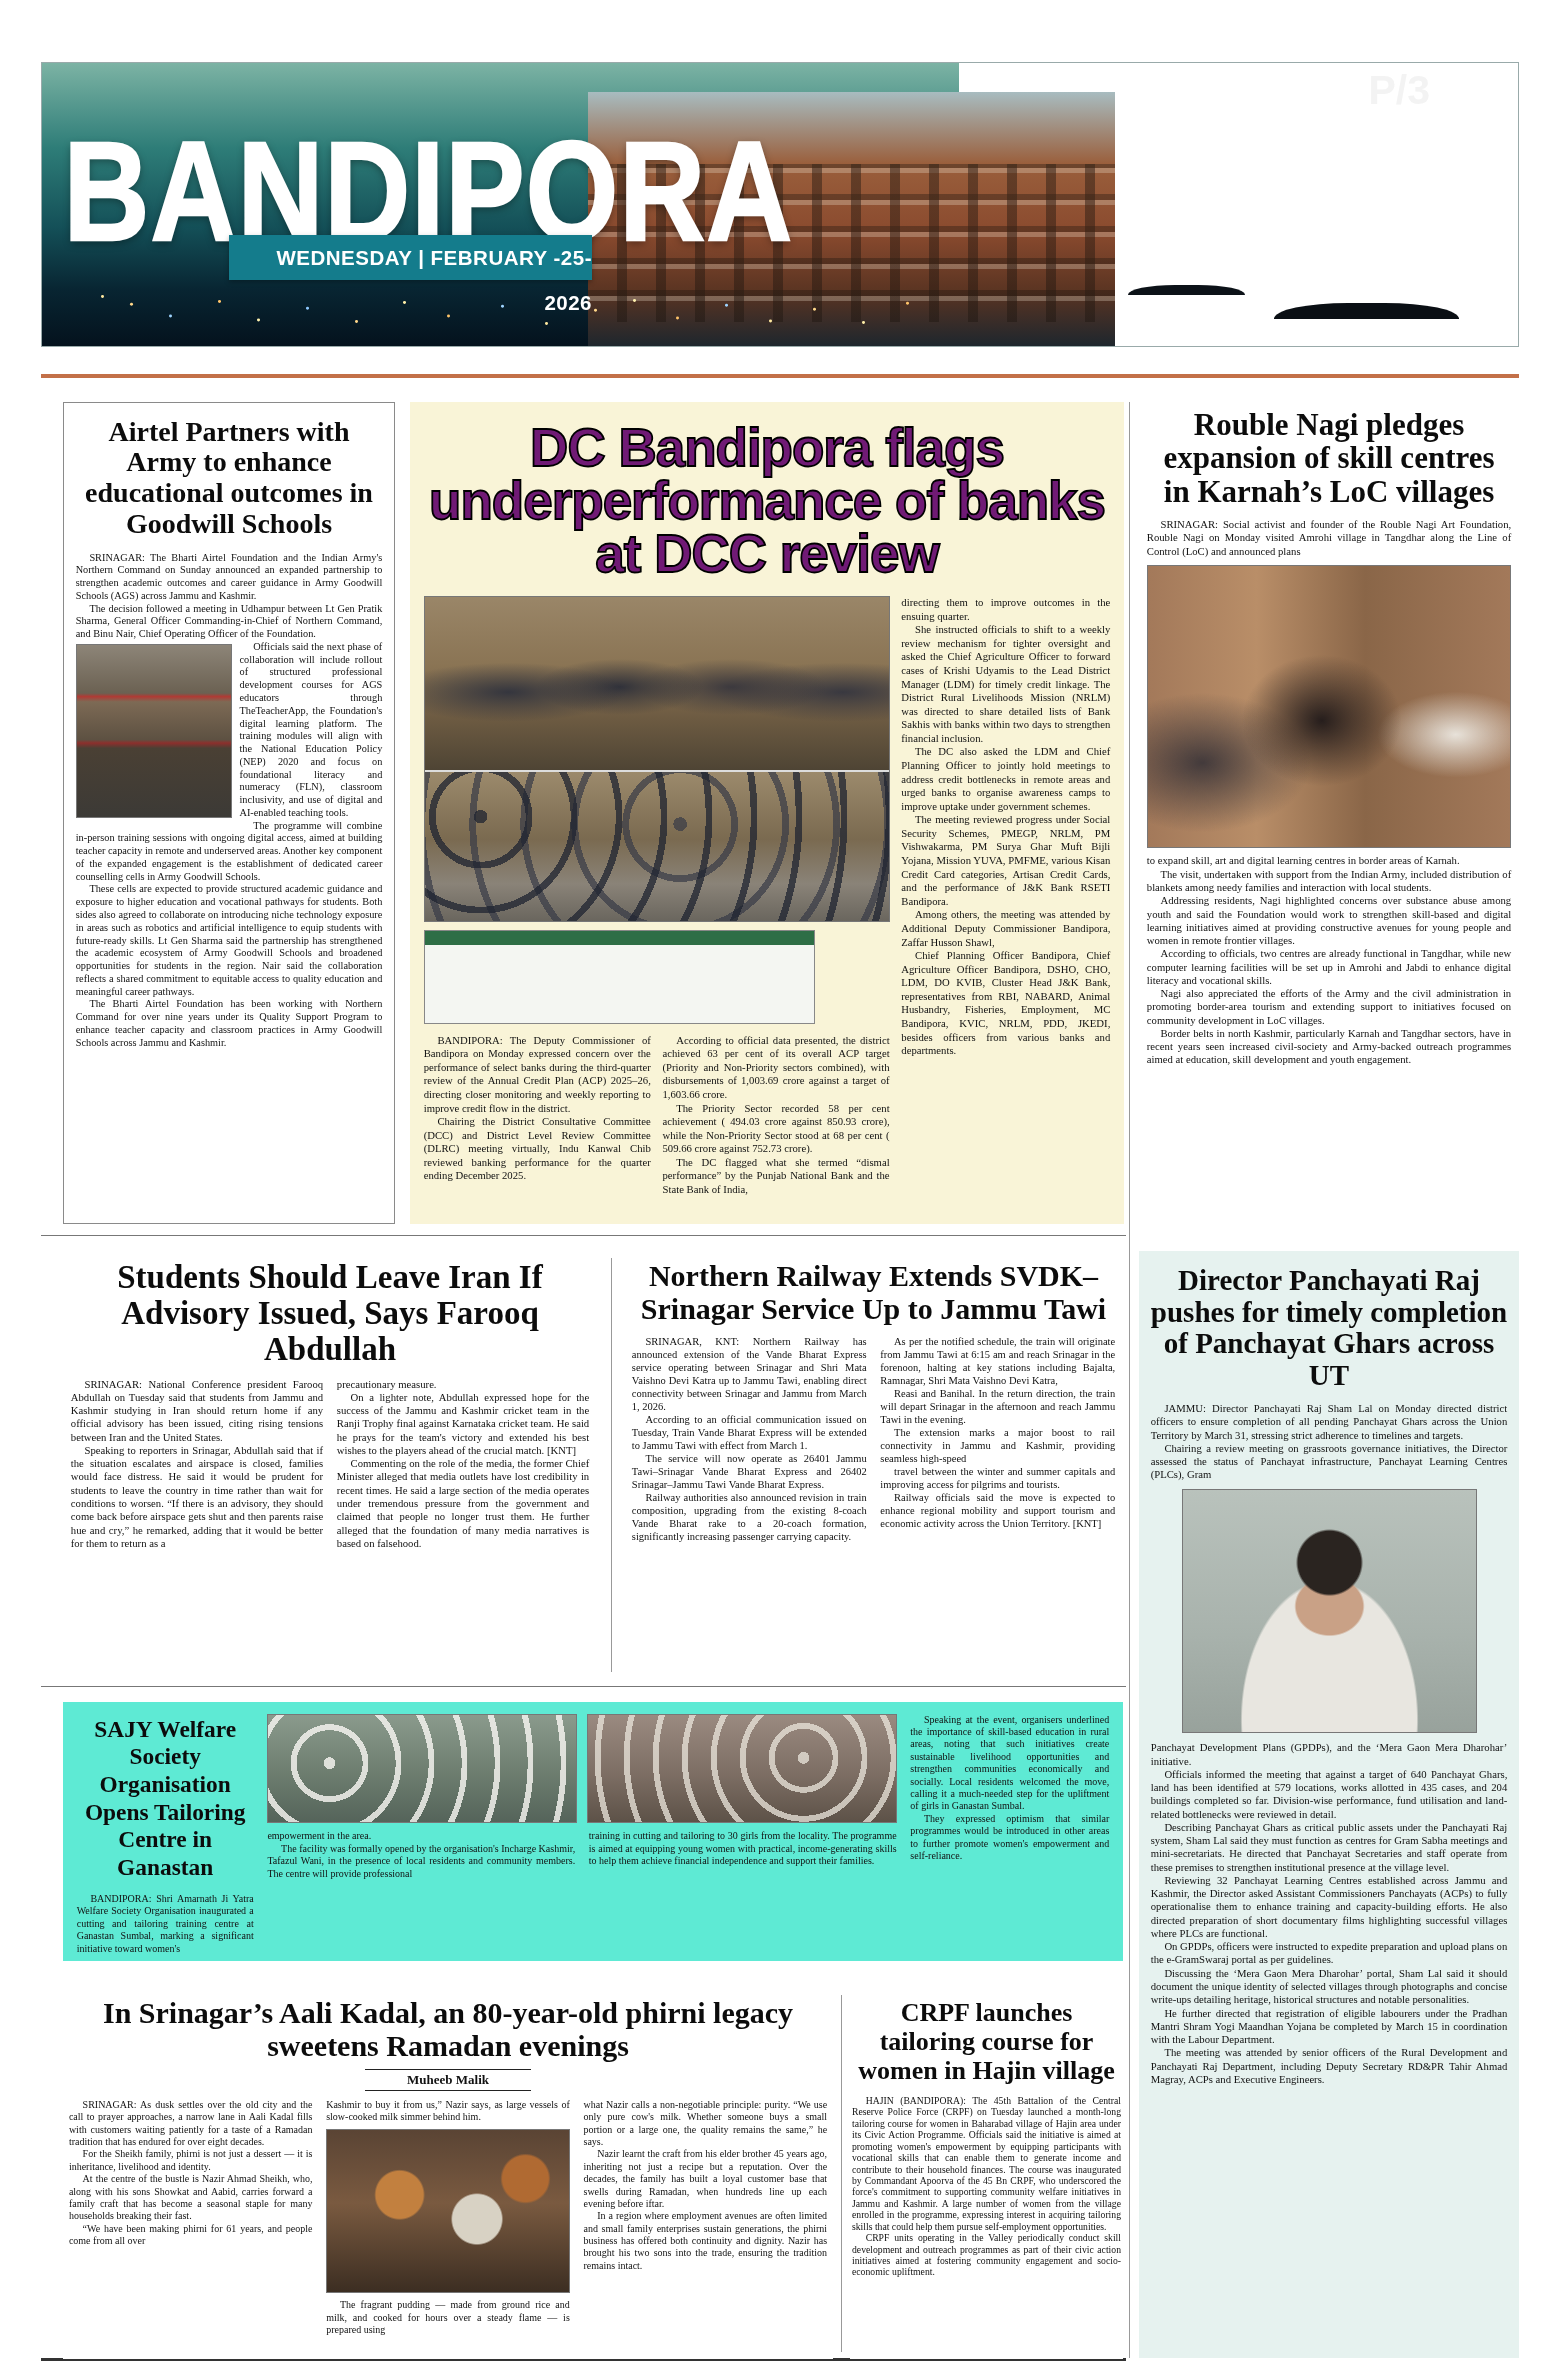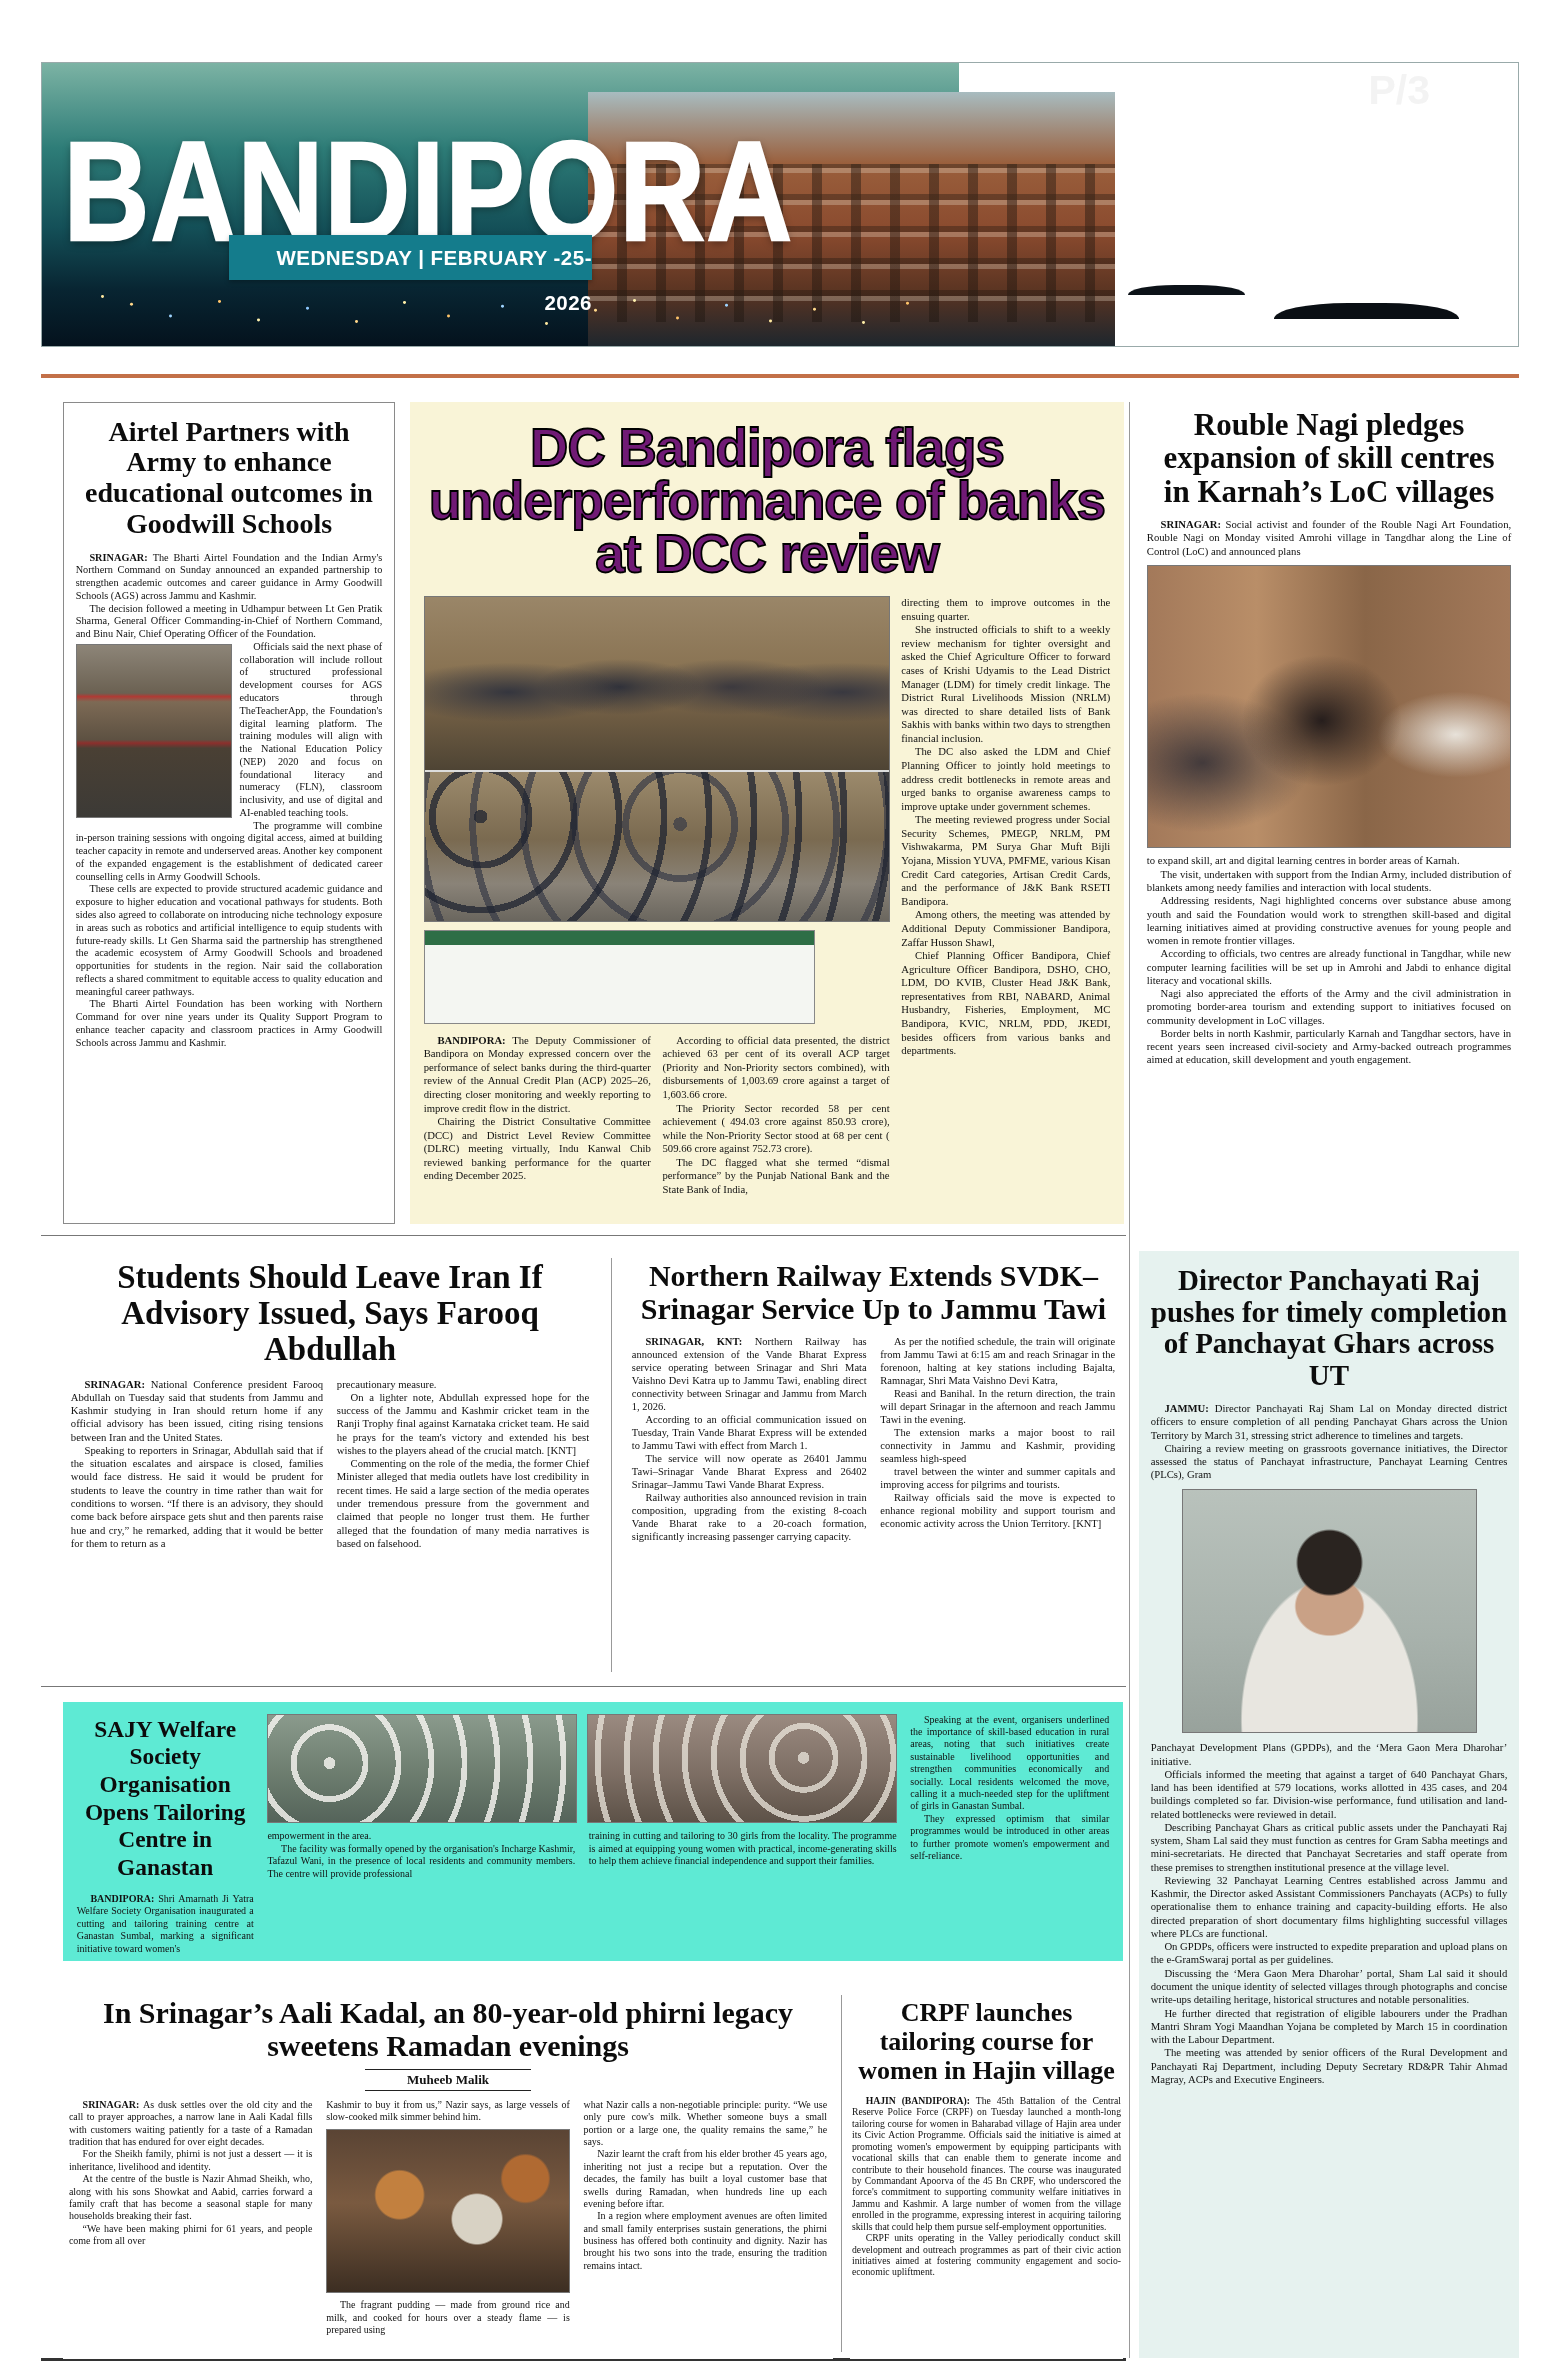--- a/index.html
+++ b/index.html
@@ -39,21 +39,21 @@
     box-shadow: 29px 7.8px 0 #ffd78a, 68px 19.5px 0 #9fd4ff, 117px 4.9px 0 #ffc46a, 156px 23.4px 0 #fff2b0,
       205px 11.7px 0 #8ec9ff, 254px 25px 0 #ffd78a, 302px 5.9px 0 #ffefa8, 346px 19.5px 0 #ffc46a,
       400px 9.8px 0 #9fd4ff, 444px 27px 0 #ffe9a0, 493px 13.7px 0 #ffd78a, 532px 3.9px 0 #fff2b0,
       575px 21.5px 0 #ffc46a, 624px 8.8px 0 #9fd4ff, 668px 24.4px 0 #ffe9a0, 712px 12.7px 0 #ffd78a,
       761px 26px 0 #ffefa8, 805px 6.8px 0 #ffc46a; }
   .rule-orange { position:absolute; left:41px; top:374px; width:1478px; height:3.9px; background:#c37048; }
 
   
   .body-txt p { text-align:justify; text-indent:13.7px; line-height:1.24; margin:0; }
   .body-txt p.noind { text-indent:0; }
-  .dl { font-weight:bold; }
+  .dl { font-weight:normal; }
   .ser-head { font-family:"Liberation Serif",serif; font-weight:bold; text-align:center; color:#0c0c0c; }
 
   
   .airtel { position:absolute; left:63px; top:402px; width:332px; height:822px; border:1px solid #8a8a8a; padding:9.8px 11.7px; overflow:hidden; background:#fff; }
   .airtel h2 { font-size:28px; line-height:1.1; margin:3.9px 0 11.7px; }
   .airtel .body-txt { font-size:10.3px; }
   .airtel .emb-photo { float:left; width:156px; height:174px; margin:2.9px 7.8px 2px 0; border:1px solid #777;
     background: linear-gradient(180deg,#8d8578 0%,#6b6152 28%, #b03a34 30%, #7d6a55 33%, #5d5142 55%, #8d2f2c 57%, #4a4034 60%, #3c3a36 100%); }
 
   .dcc { position:absolute; left:410px; top:402px; width:714px; height:822px; background:#f9f4d7; padding:11.7px 13.7px; overflow:hidden; }

